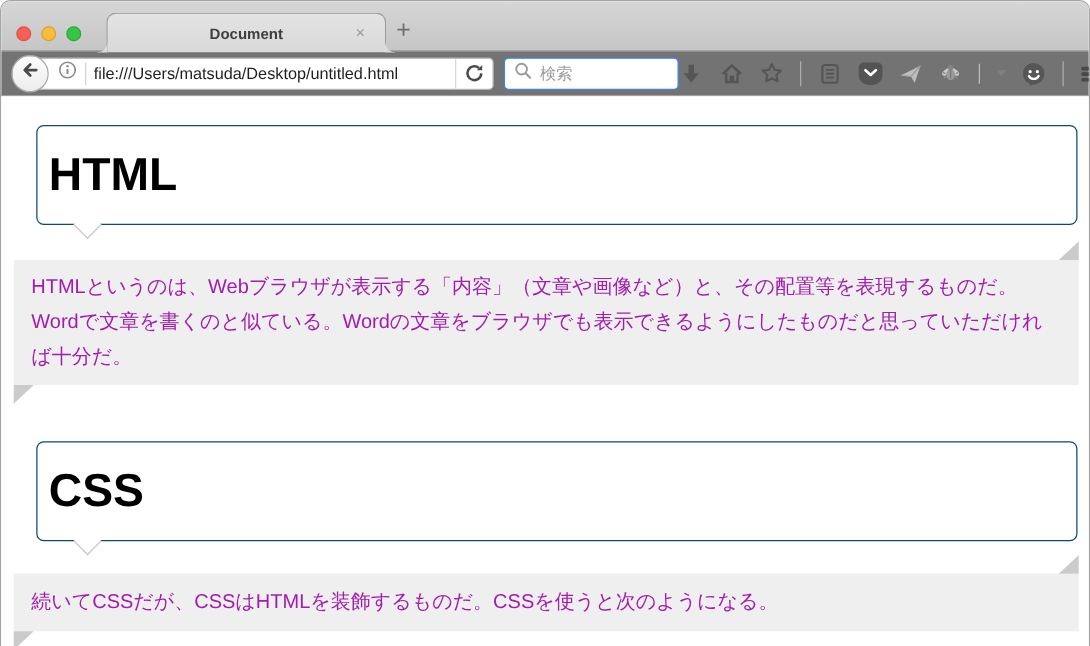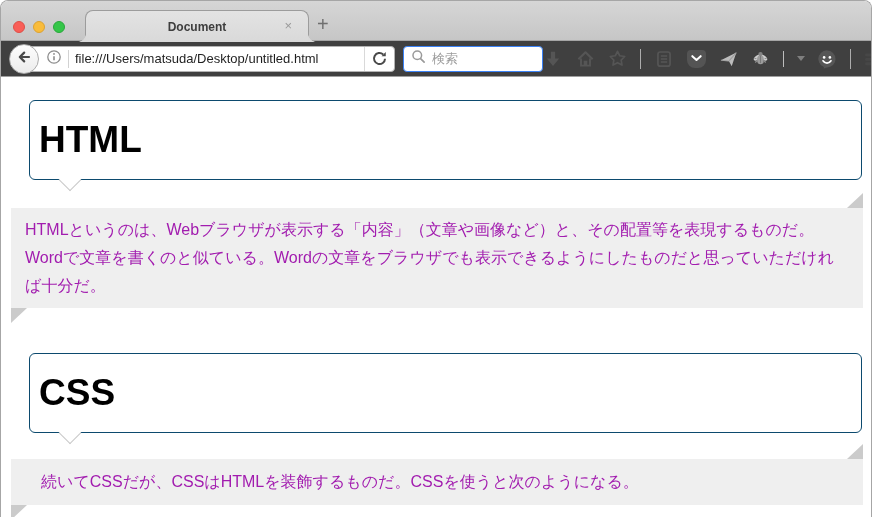--- a/index.html
+++ b/index.html
@@ -28,21 +28,21 @@
     display:flex; align-items:center; justify-content:center; z-index:2;
   }
   .tab::before, .tab::after { content:""; position:absolute; bottom:0; width:8px; height:8px; }
   .tab::before { left:-8px;  background:radial-gradient(circle at 0 0, rgba(0,0,0,0) 7.5px, #d9d9d9 8px); }
   .tab::after  { right:-8px; background:radial-gradient(circle at 100% 0, rgba(0,0,0,0) 7.5px, #d9d9d9 8px); }
   .tab-label { font-size:12px; color:#3e3e3e;font-weight:bold; }
   .tab-close { position:absolute; right:16px; top:8px; font-size:13px; line-height:14px; color:#9a9a9a; cursor:default; }
   .newtab { position:absolute; left:316px; top:12px; font-size:20px; line-height:22px; color:#6f6f6f; font-weight:400; }
   
   .navbar {
-    position:relative; height:36px; background:#404040;
+    position:relative; height:36px; background:#737373;
     border-bottom:1px solid #9f9f9f;
     display:flex; align-items:center; padding:0 8px;
   }
   .back {
     position:relative; z-index:2; flex:0 0 auto;
     width:30px; height:30px; border-radius:50%;
     background:linear-gradient(#fdfdfd,#ececec);
     border:1px solid #ababab;
     display:flex; align-items:center; justify-content:center;
     margin-right:-16px;
@@ -86,21 +86,21 @@
     padding:8px 14px; font-size:16px; line-height:28px; color:#a21caf;
   }
   .note::before {
     content:""; position:absolute; top:-15px; right:0; width:0; height:0;
     border-left:16px solid transparent; border-bottom:15px solid #cbcbcb;
   }
   .note::after {
     content:""; position:absolute; bottom:-15px; left:0; width:0; height:0;
     border-top:15px solid #cbcbcb; border-right:16px solid transparent;
   }
-  .note.single { margin-top:26px; padding:9px 30px; }
+  .note.single { margin-top:26px; padding:9px 14px; }
   .note + .bubble-spacer { height:22px; }
 </style>
 </head>
 <body>
 
 <div class="window">
 
   <div class="tabstrip">
     <div class="lights">
       <span class="light red"></span>

